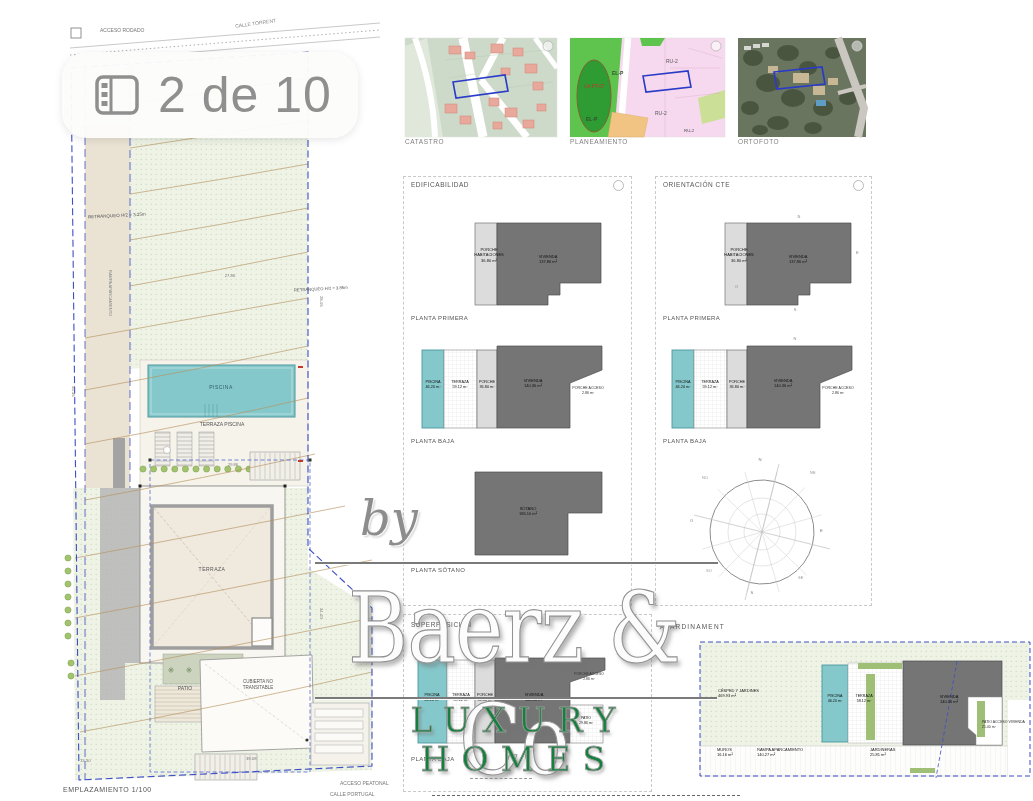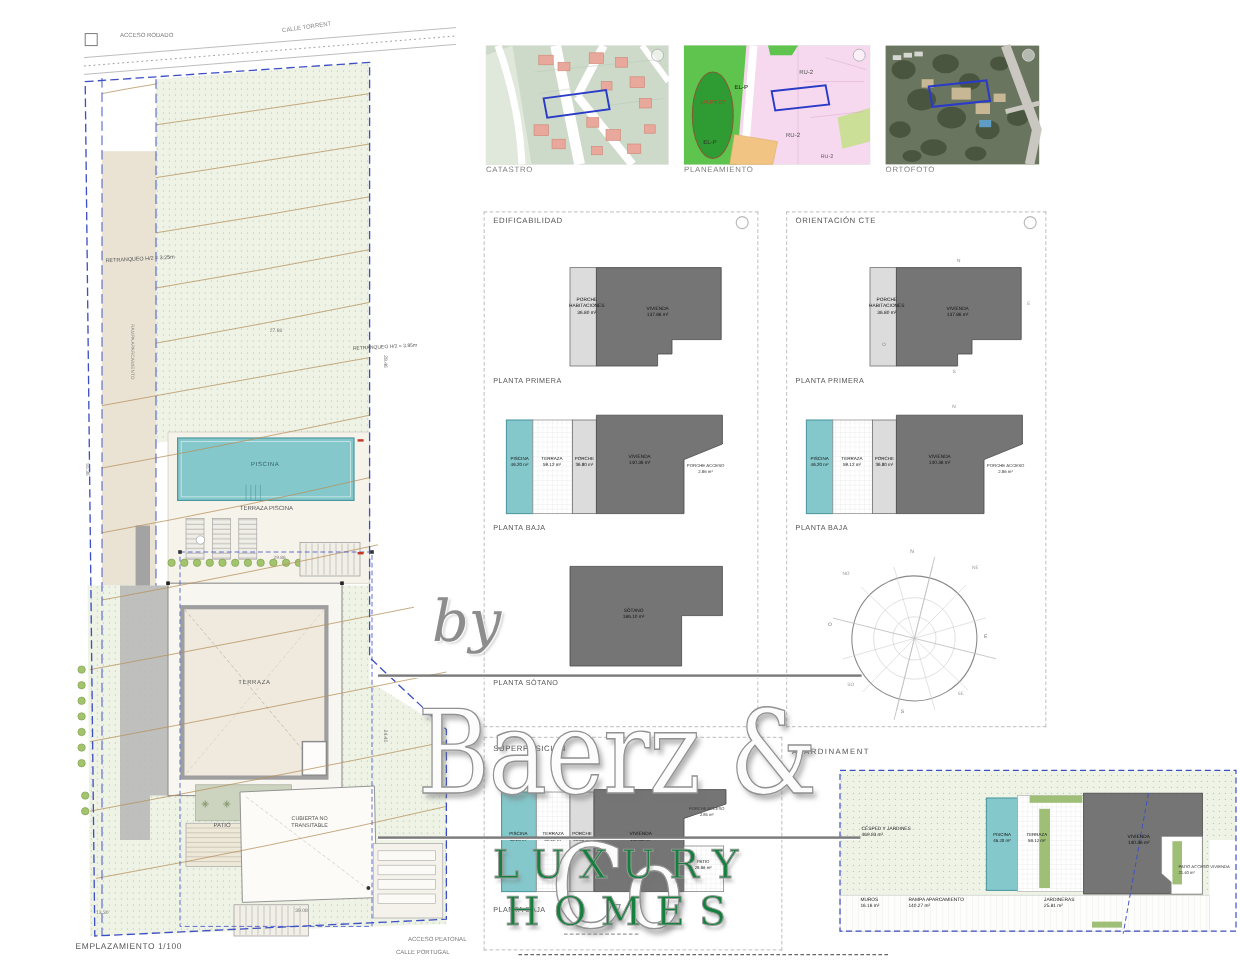--- a/index.html
+++ b/index.html
@@ -420,14 +420,24 @@
 140.36 m²</span>
 <span class="L" style="left:982px;top:720px;font-size:3.5px;color:#333;">PATIO ACCESO VIVIENDA
 21.40 m²</span>
 
 <span class="wm" id="wm-by">by</span>
 <div class="wm-rule" style="left:315px;top:562px;width:403px;"></div>
 <span class="wm" id="wm-brand">Baerz &amp; Co</span>
 <div class="wm-rule" style="left:315px;top:697px;width:402px;"></div>
 <span class="wm" id="wm-tag">LUXURY HOMES</span>
 
-
+<div id="badge">
+  <svg width="46" height="42" viewBox="0 0 46 42">
+    <rect x="3" y="3" width="40" height="36" rx="6" fill="none" stroke="#8f8f8f" stroke-width="3.5"></rect>
+    <line x1="17" y1="4" x2="17" y2="38" stroke="#8f8f8f" stroke-width="3"></line>
+    <rect x="7.5" y="9" width="6" height="5" fill="#8f8f8f"></rect>
+    <rect x="7.5" y="18" width="6" height="5" fill="#8f8f8f"></rect>
+    <rect x="7.5" y="27" width="6" height="5" fill="#8f8f8f"></rect>
+  </svg>
+  <span class="txt">2 de 10</span>
 </div>
 
+</div>
+
 </body></html>

